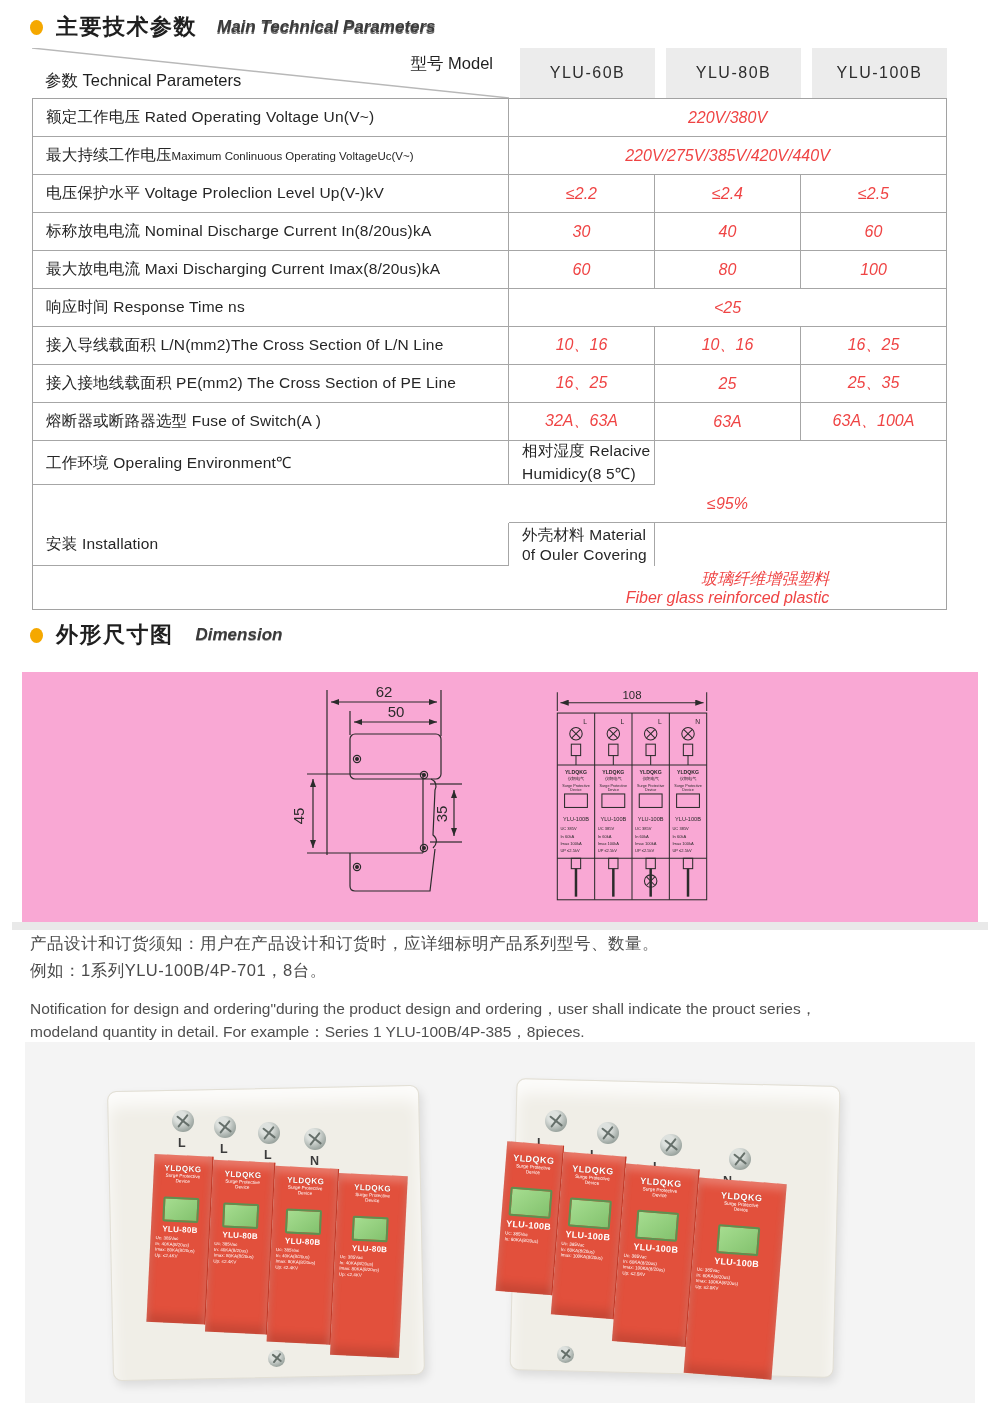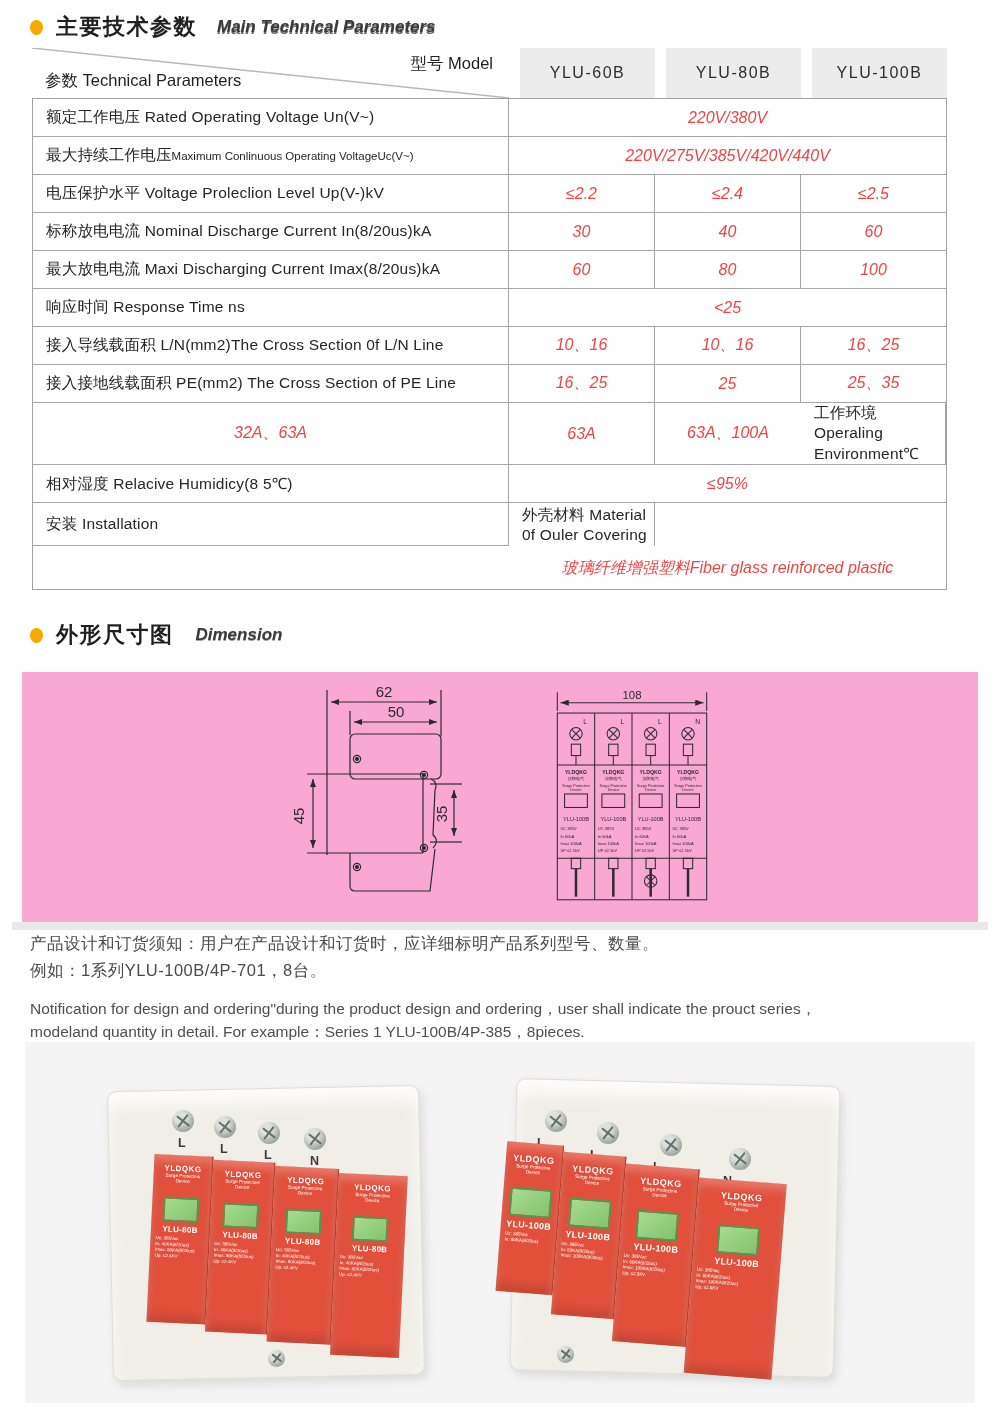--- a/index.html
+++ b/index.html
@@ -27,21 +27,21 @@
   .tbody{border:1px solid #a2a2a2;display:grid;grid-template-columns:476px 146px 146px 145px;background:#fff;}
   .cell{border-right:1px solid #a6a6a6;border-bottom:1px solid #a6a6a6;min-height:37px;
         display:flex;align-items:center;}
   .lbl{padding-left:13px;font-size:15.5px;color:#262626;letter-spacing:.2px;}
   .lbl .sm{font-size:11.5px;letter-spacing:0;}
   .val{justify-content:center;font-size:16px;color:#ef4444;text-align:right;font-style:italic;}
   .span3{grid-column:2/5;}
   .lc{border-right:none;}
   .lr{border-bottom:none;}
   .tall{min-height:43px;}
-  .two-line{display:flex;flex-direction:row;line-height:19px;}
+  .two-line{display:flex;flex-direction:column;line-height:19px;}
 
   
   .diagram-panel{position:absolute;left:22px;top:672px;width:956px;height:250px;background:#f9a8d4;}
   .diagram-panel::after{content:"";position:absolute;left:-10px;right:-10px;bottom:-8px;height:8px;background:#e9e9e9;}
   .dg-left{position:absolute;left:268px;top:6px;}
   .dg-right{position:absolute;left:527px;top:12px;}
   svg text{font-family:"Liberation Sans",sans-serif;fill:#2b2b2b;}
 
   
   .notes{position:absolute;left:30px;top:930px;width:940px;}
@@ -135,20 +135,21 @@
       <div class="cell lbl">接入导线载面积 L/N(mm2)The Cross Section 0f L/N Line</div>
       <div class="cell val">10、16</div>
       <div class="cell val">10、16</div>
       <div class="cell val lc">16、25</div>
 
       <div class="cell lbl">接入接地线载面积 PE(mm2) The Cross Section of PE Line</div>
       <div class="cell val">16、25</div>
       <div class="cell val">25</div>
       <div class="cell val lc">25、35</div>
 
+      <div class="cell lbl">熔断器或断路器选型 Fuse of Switch(A )</div>
       <div class="cell val">32A、63A</div>
       <div class="cell val">63A</div>
       <div class="cell val lc">63A、100A</div>
 
       <div class="cell lbl">工作环境 Operaling Environment℃</div>
 
       <div class="cell lbl">相对湿度 Relacive Humidicy(8 5℃)</div>
       <div class="cell val span3 lc">≤95%</div>
 
       <div class="cell lbl">安装 Installation</div>

